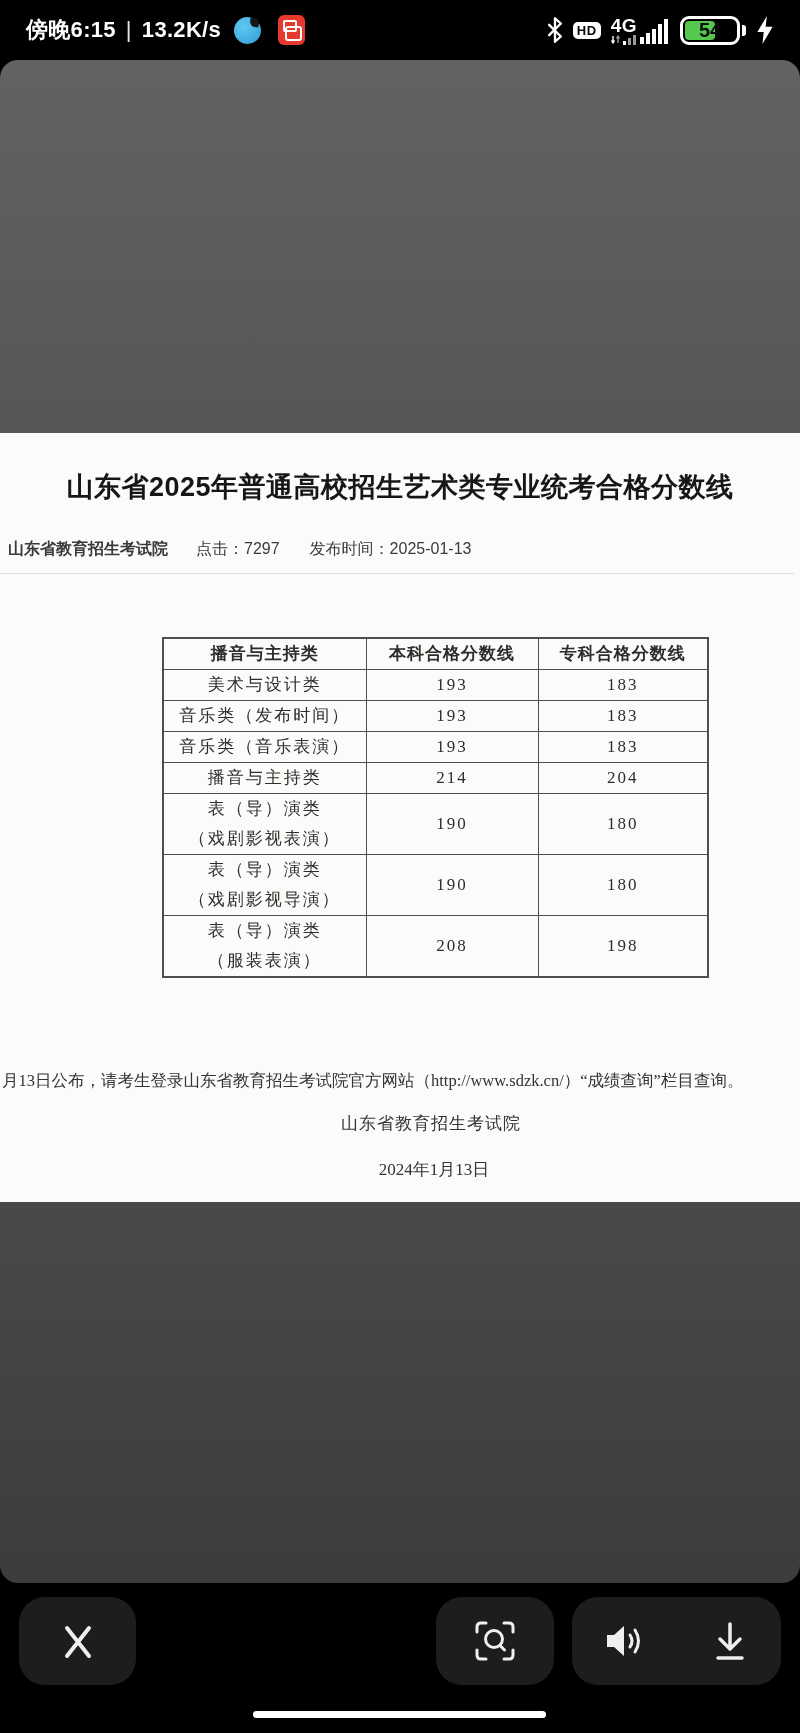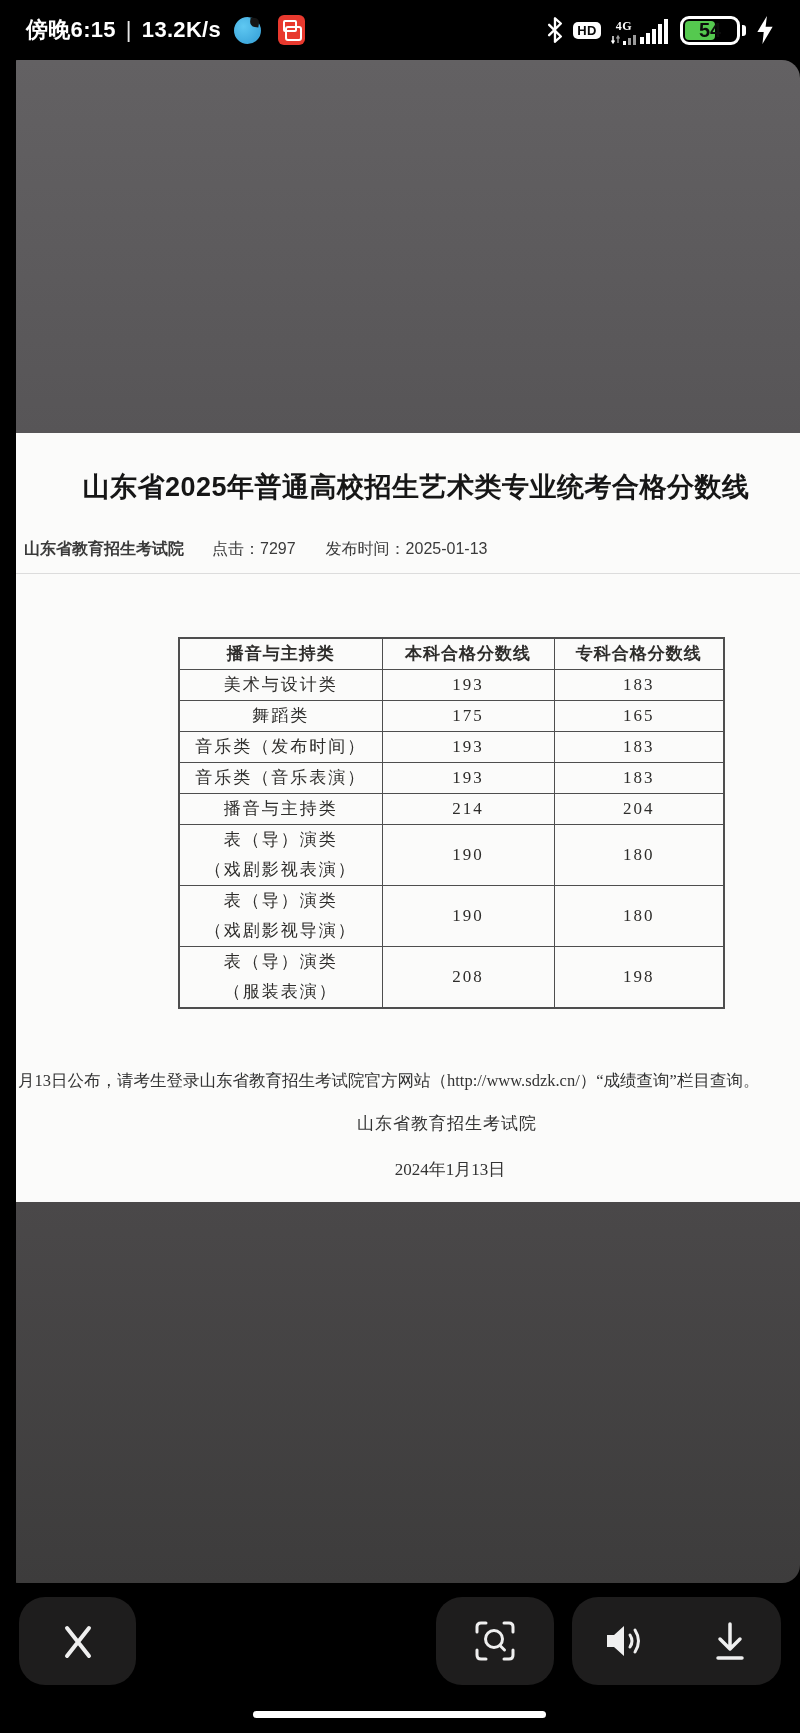--- a/index.html
+++ b/index.html
@@ -12,28 +12,28 @@
   .sb-divider { font-weight:400; opacity:.9; margin:0 1px; }
   .blue-app { width:27px; height:27px; border-radius:50%; background:radial-gradient(circle at 35% 35%, #5fc8f2, #3fa9dd 70%); position:relative; margin-left:4px; }
   .blue-app::after { content:""; position:absolute; right:2px; top:1px; width:9px; height:9px; background:#151515; border-radius:0 50% 0 60%; transform:rotate(8deg); }
   .red-app { width:27px; height:30px; border-radius:6px; background:#e8392e; margin-left:8px; position:relative; }
   .red-app::before { content:""; position:absolute; left:5px; top:5px; width:10px; height:8px; border:2px solid #fff; border-radius:2px; }
   .red-app::after { content:""; position:absolute; left:7px; bottom:4px; width:13px; height:11px; border:2px solid #fff; border-radius:3px; }
   .sb-right { display:flex; align-items:center; gap:10px; }
   .hd-badge { background:#fff; color:#0a0a0a; font-size:13px; font-weight:800; border-radius:5px; padding:2px 4px; line-height:1; letter-spacing:.5px; display:inline-block; }
   .signal-wrap { display:flex; align-items:flex-end; gap:3px; height:30px; }
   .sig-left { display:flex; flex-direction:column; align-items:center; justify-content:flex-end; height:30px; }
-  .sig-4g { font-size:12px; font-weight:700; line-height:12px; letter-spacing:.5px;font-family:Liberation Serif, serif; }
+  .sig-4g { font-size:19px; font-weight:700; line-height:12px; letter-spacing:.5px; }
   .battery { position:relative; width:60px; height:29px; border:3px solid #fff; border-radius:9px; display:flex; align-items:center; padding:2px; }
   .battery-fill { height:100%; width:60%; background:#55c94f; border-radius:4px; }
   .battery-num { position:absolute; left:0; right:0; text-align:center; font-size:20px; font-weight:700; color:#0c0c0c; }
   .battery-cap { width:4px; height:11px; background:#fff; border-radius:0 3px 3px 0; margin-left:2px; }
 
   
-  .viewer { position:absolute; top:60px; left:0; width:800px; height:1523px; border-radius:18px; overflow:hidden;padding-left:16px; }
+  .viewer { position:absolute; top:60px; left:0; width:800px; height:1523px; border-radius:18px; overflow:hidden; }
   .band-top { height:373px; background:linear-gradient(#636163, #575557); }
   .page { position:relative; height:769px; background:#fbfbfa; color:#2e2d2b; }
   .band-bottom { height:381px; background:linear-gradient(#4a4849, #3d3c3c); }
 
   .doc-title { position:absolute; top:36px; left:0; width:800px; text-align:center; font-size:27px; font-weight:700; color:#161616; letter-spacing:.5px; font-family:"Liberation Sans", sans-serif; }
   .byline { position:absolute; top:106px; left:8px; display:flex; align-items:center; font-size:16px; color:#3a3a3a; font-family:"Liberation Sans", sans-serif; }
   .byline .src { font-weight:600; }
   .byline .clicks { margin-left:28px; }
   .byline .pub { margin-left:30px; }
   .byline-sep { position:absolute; top:140px; left:0; width:794px; border-bottom:1px solid #dcdcdc; }
@@ -141,27 +141,20 @@
         <tbody>
             <tr>
               <td>
                 <div class="cat-line">美术与设计类</div>
               </td>
               <td>193</td>
               <td>183</td>
             </tr>
             <tr>
               <td>
-                <div class="cat-line">舞蹈类</div>
-              </td>
-              <td>175</td>
-              <td>165</td>
-            </tr>
-            <tr>
-              <td>
                 <div class="cat-line">音乐类（发布时间）</div>
               </td>
               <td>193</td>
               <td>183</td>
             </tr>
             <tr>
               <td>
                 <div class="cat-line">音乐类（音乐表演）</div>
               </td>
               <td>193</td>

